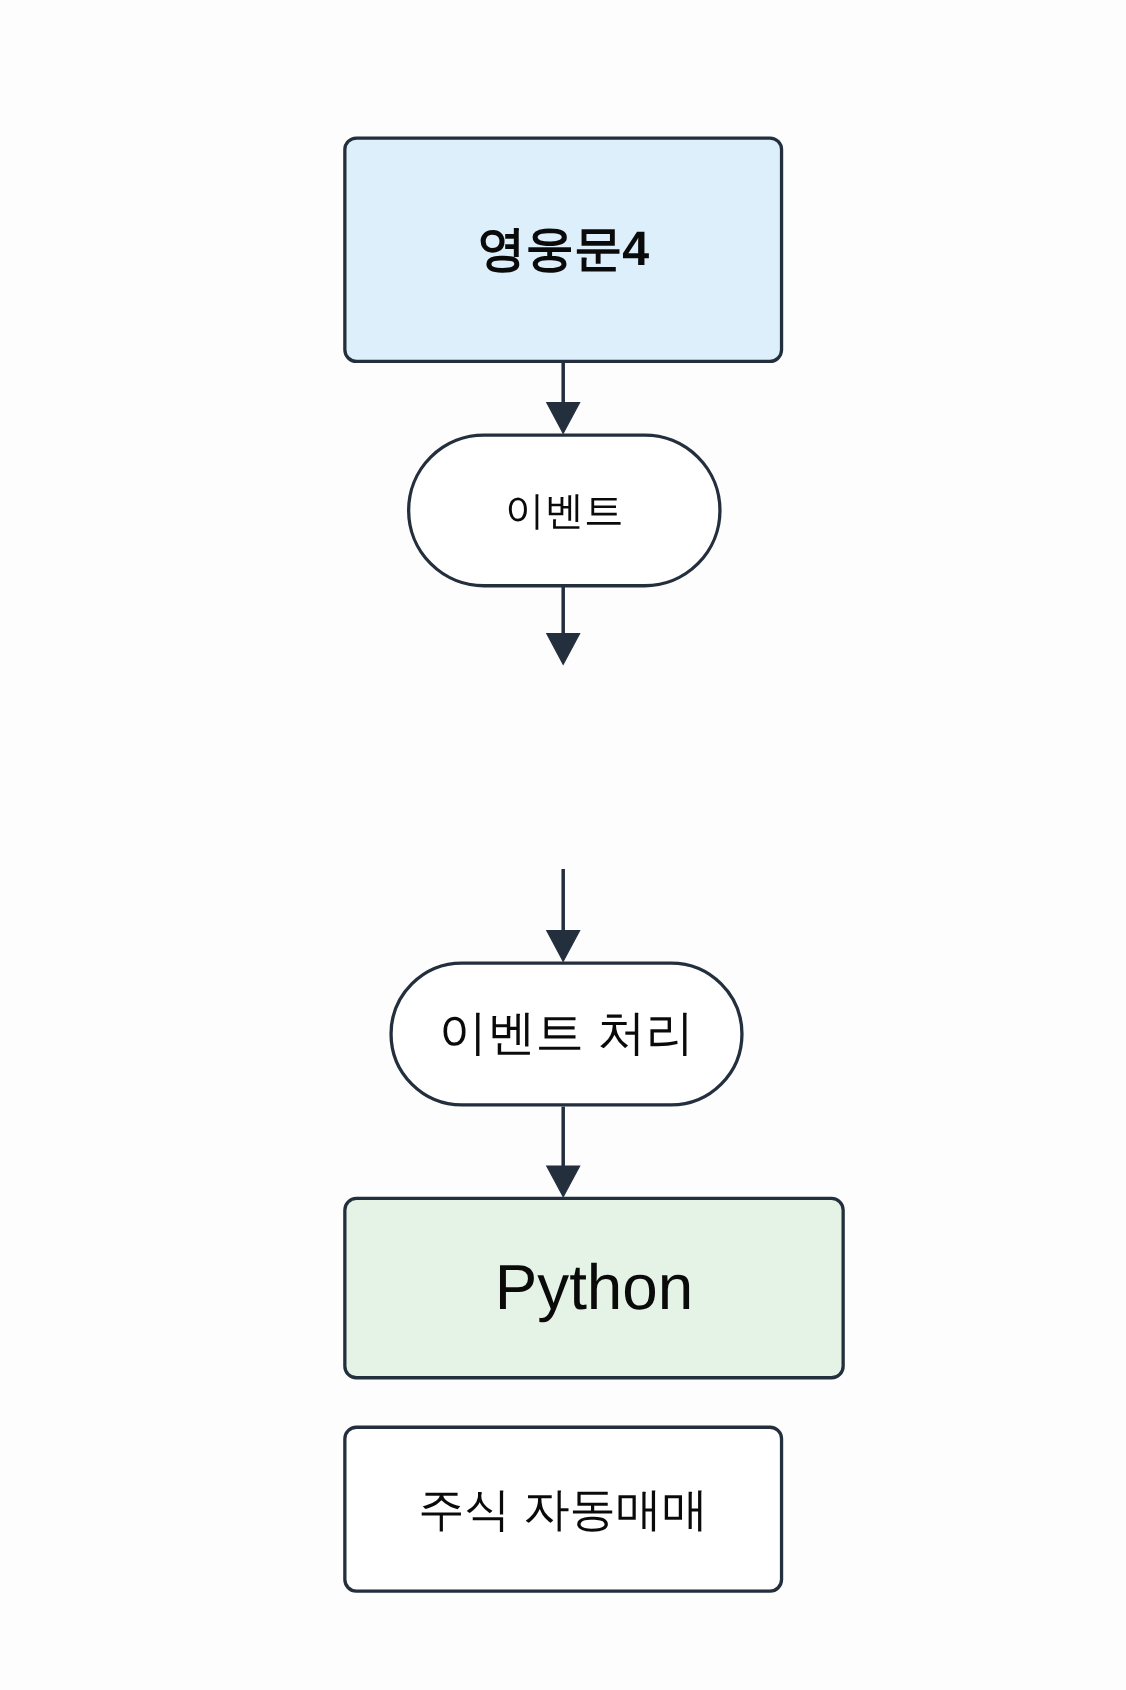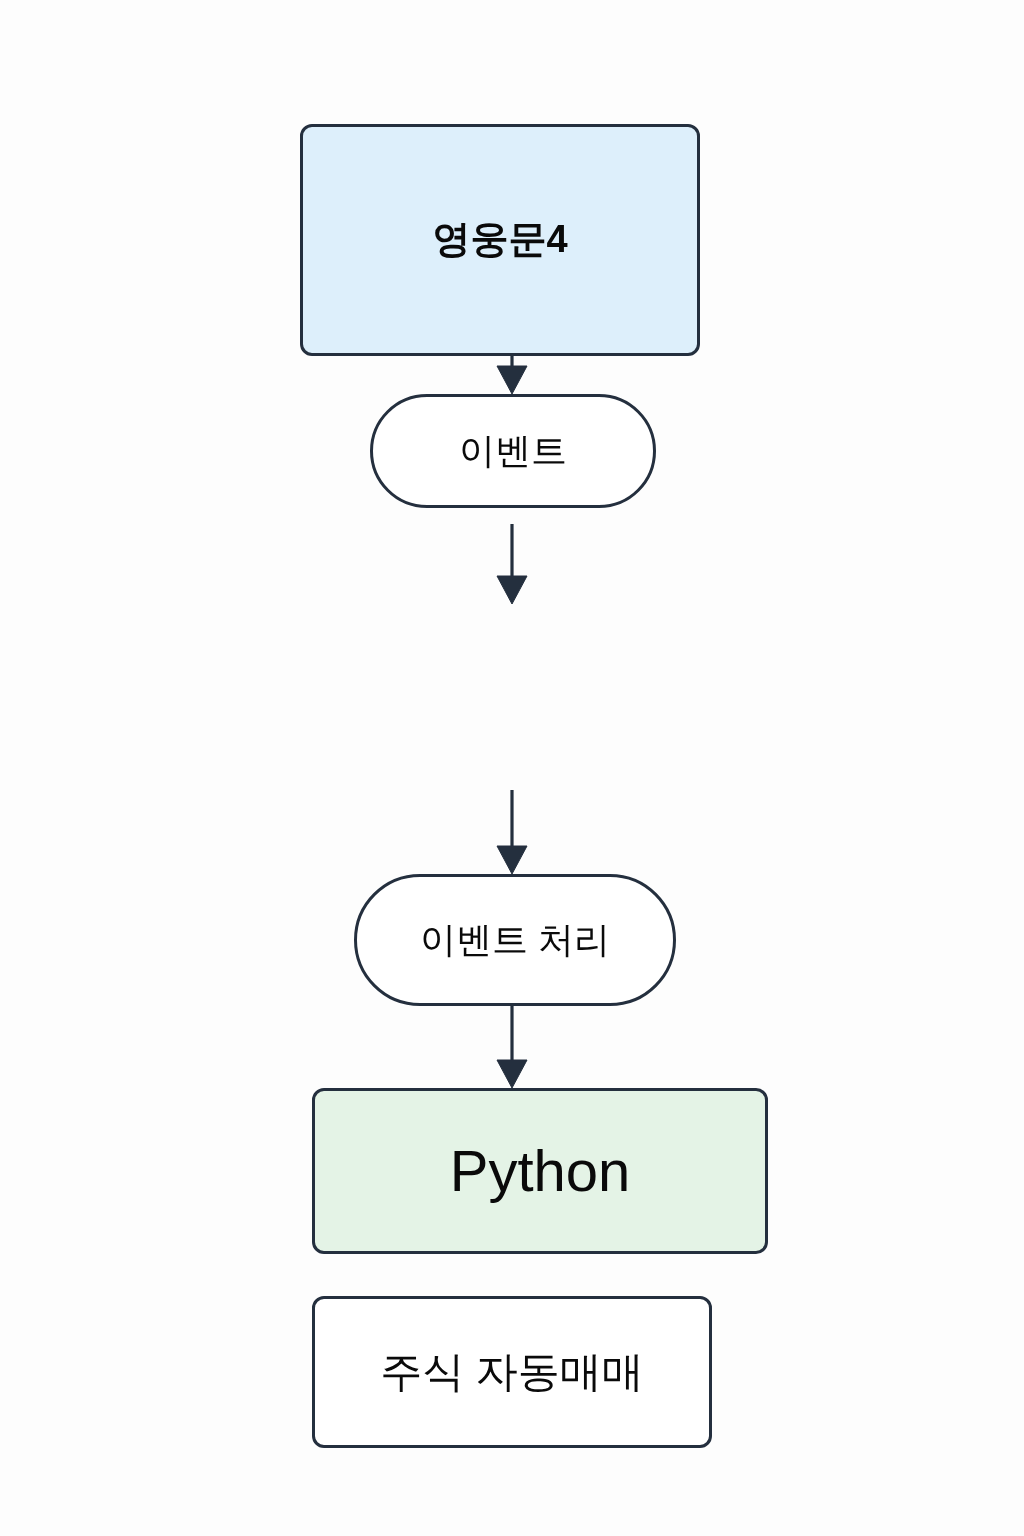--- a/index.html
+++ b/index.html
@@ -46,53 +46,53 @@
     border-radius: 999px;
   }
 
   .node .node-label {
     display: block;
     padding: 0 8px;
   }
 
   
   #node-heroes {
-    left: 300px;
+    left: 312px;
     top: 124px;
     width: 400px;
-    height: 232px;
+    height: 206px;
     background: #ddeffb;
-    font-size: 38px;
+    font-size: 44px;
     font-weight: 700;
   }
 
   #node-event {
     left: 370px;
     top: 394px;
     width: 286px;
-    height: 114px;
+    height: 140px;
     font-size: 36px;
     font-weight: 400;
   }
 
   #node-openapi {
     left: 312px;
     top: 604px;
     width: 400px;
     height: 186px;
     font-size: 60px;
     font-weight: 400;
   }
 
   #node-event-handling {
     left: 354px;
     top: 874px;
     width: 322px;
     height: 132px;
-    font-size: 36px;
+    font-size: 44px;
     font-weight: 400;
   }
 
   #node-python {
     left: 312px;
     top: 1088px;
     width: 456px;
     height: 166px;
     background: #e4f3e6;
     font-size: 58px;

